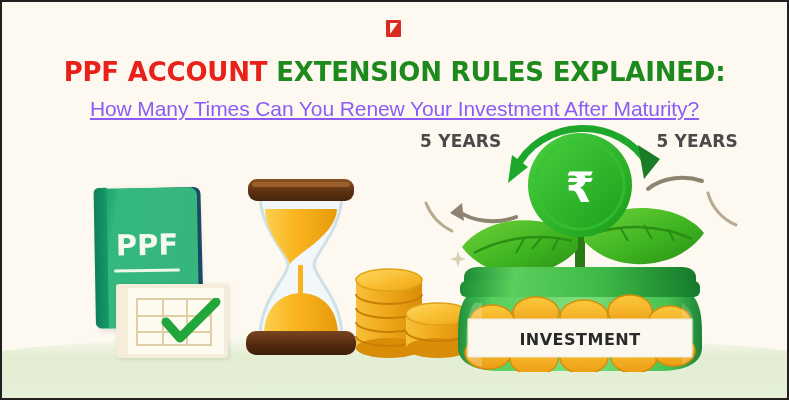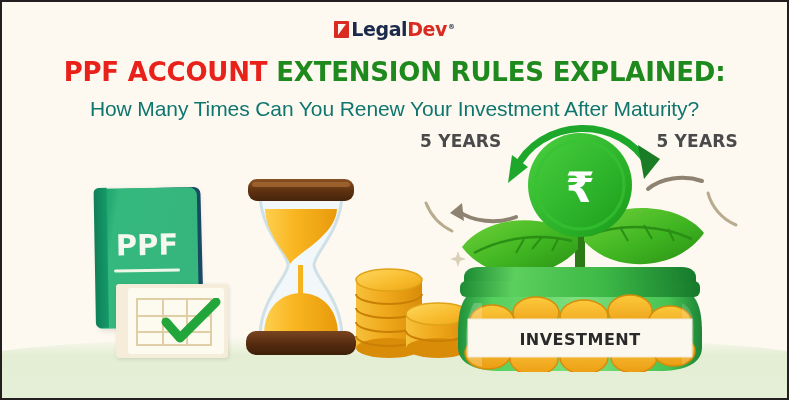--- a/index.html
+++ b/index.html
@@ -95,23 +95,24 @@
   .title-green { color: #1e8a1e; }
   .subtitle {
     position: absolute;
     top: 95px;
     left: 0;
     width: 100%;
     text-align: center;
     font-family: "Liberation Sans", sans-serif;
     font-size: 21px;
     font-weight: normal;
-    color: #0f766e;
+    color: #8b5cf6;
     letter-spacing: -0.1px;
     white-space: nowrap;
+    text-decoration: underline;
   }
   
   .illus-left {
     position: absolute;
     left: 60px;
     bottom: 40px;
     width: 380px;
     height: 240px;
   }
   .illus-right {
@@ -250,21 +251,20 @@
 </head>
 <body>
 
 <div class="banner">
 
   <div class="ground"></div>
 
   <div class="logo-wrap">
     <div class="logo">
       <span class="logo-mark"></span>
-      <span class="logo-text"><span class="logo-legal">Legal</span><span class="logo-dev">Dev</span><span class="logo-reg">®</span></span>
     </div>
   </div>
 
   <div class="title">
     <span class="title-red">PPF ACCOUNT </span><span class="title-green">EXTENSION RULES EXPLAINED:</span>
   </div>
   <div class="subtitle">How Many Times Can You Renew Your Investment After Maturity?</div>
 
   <div class="illus-left">
 

